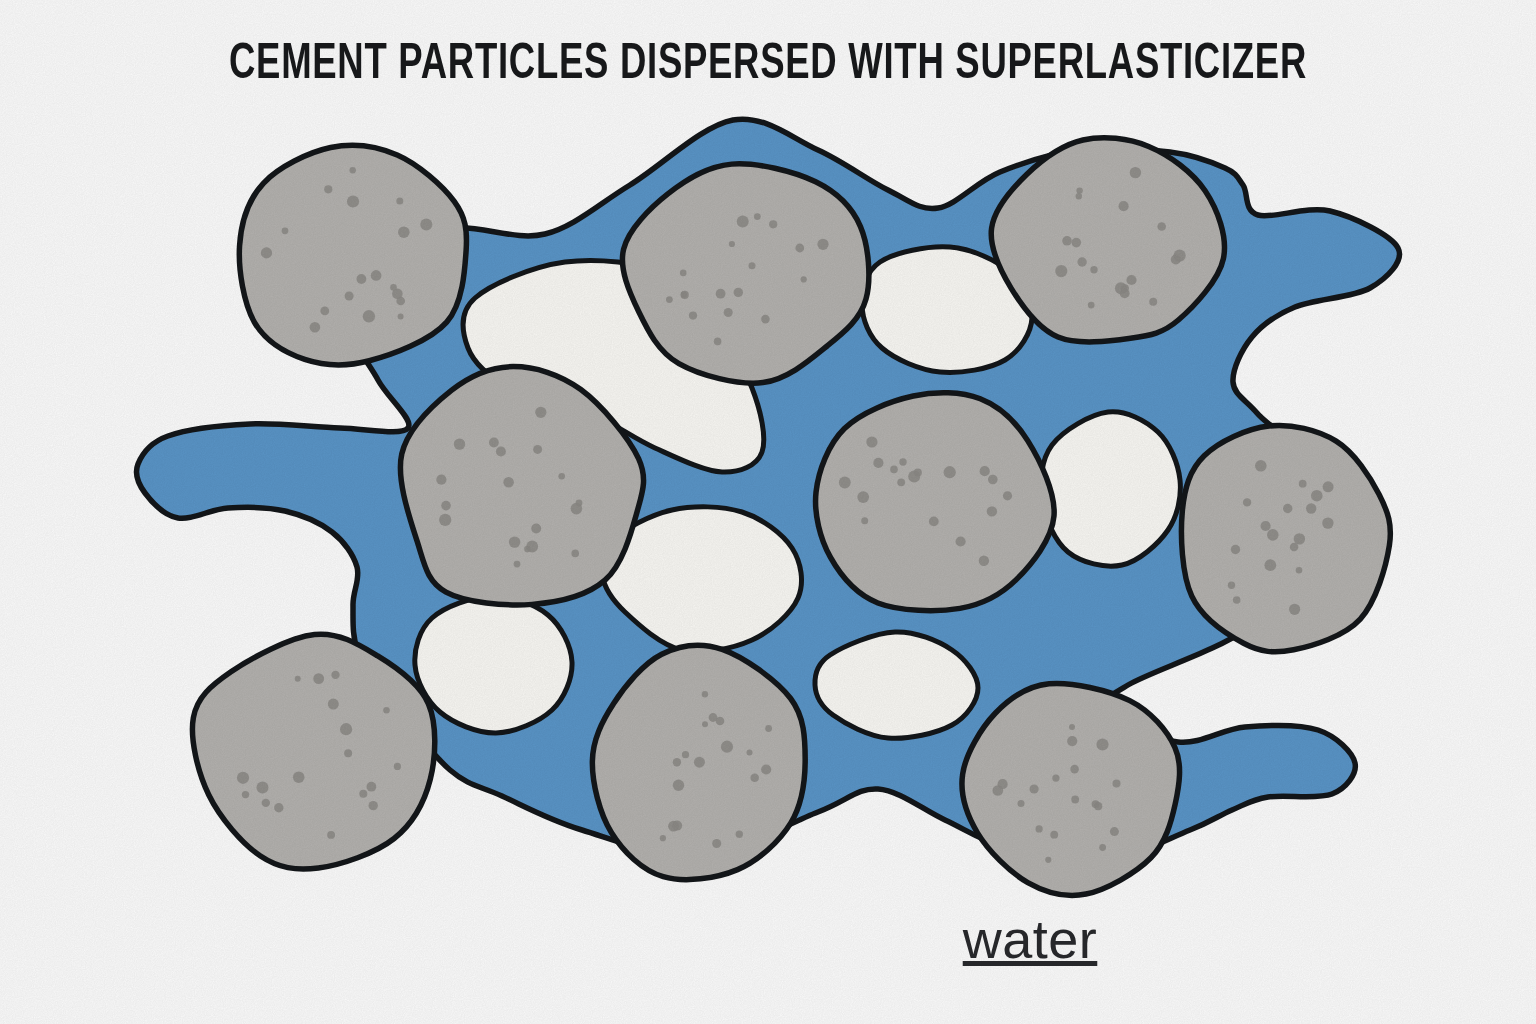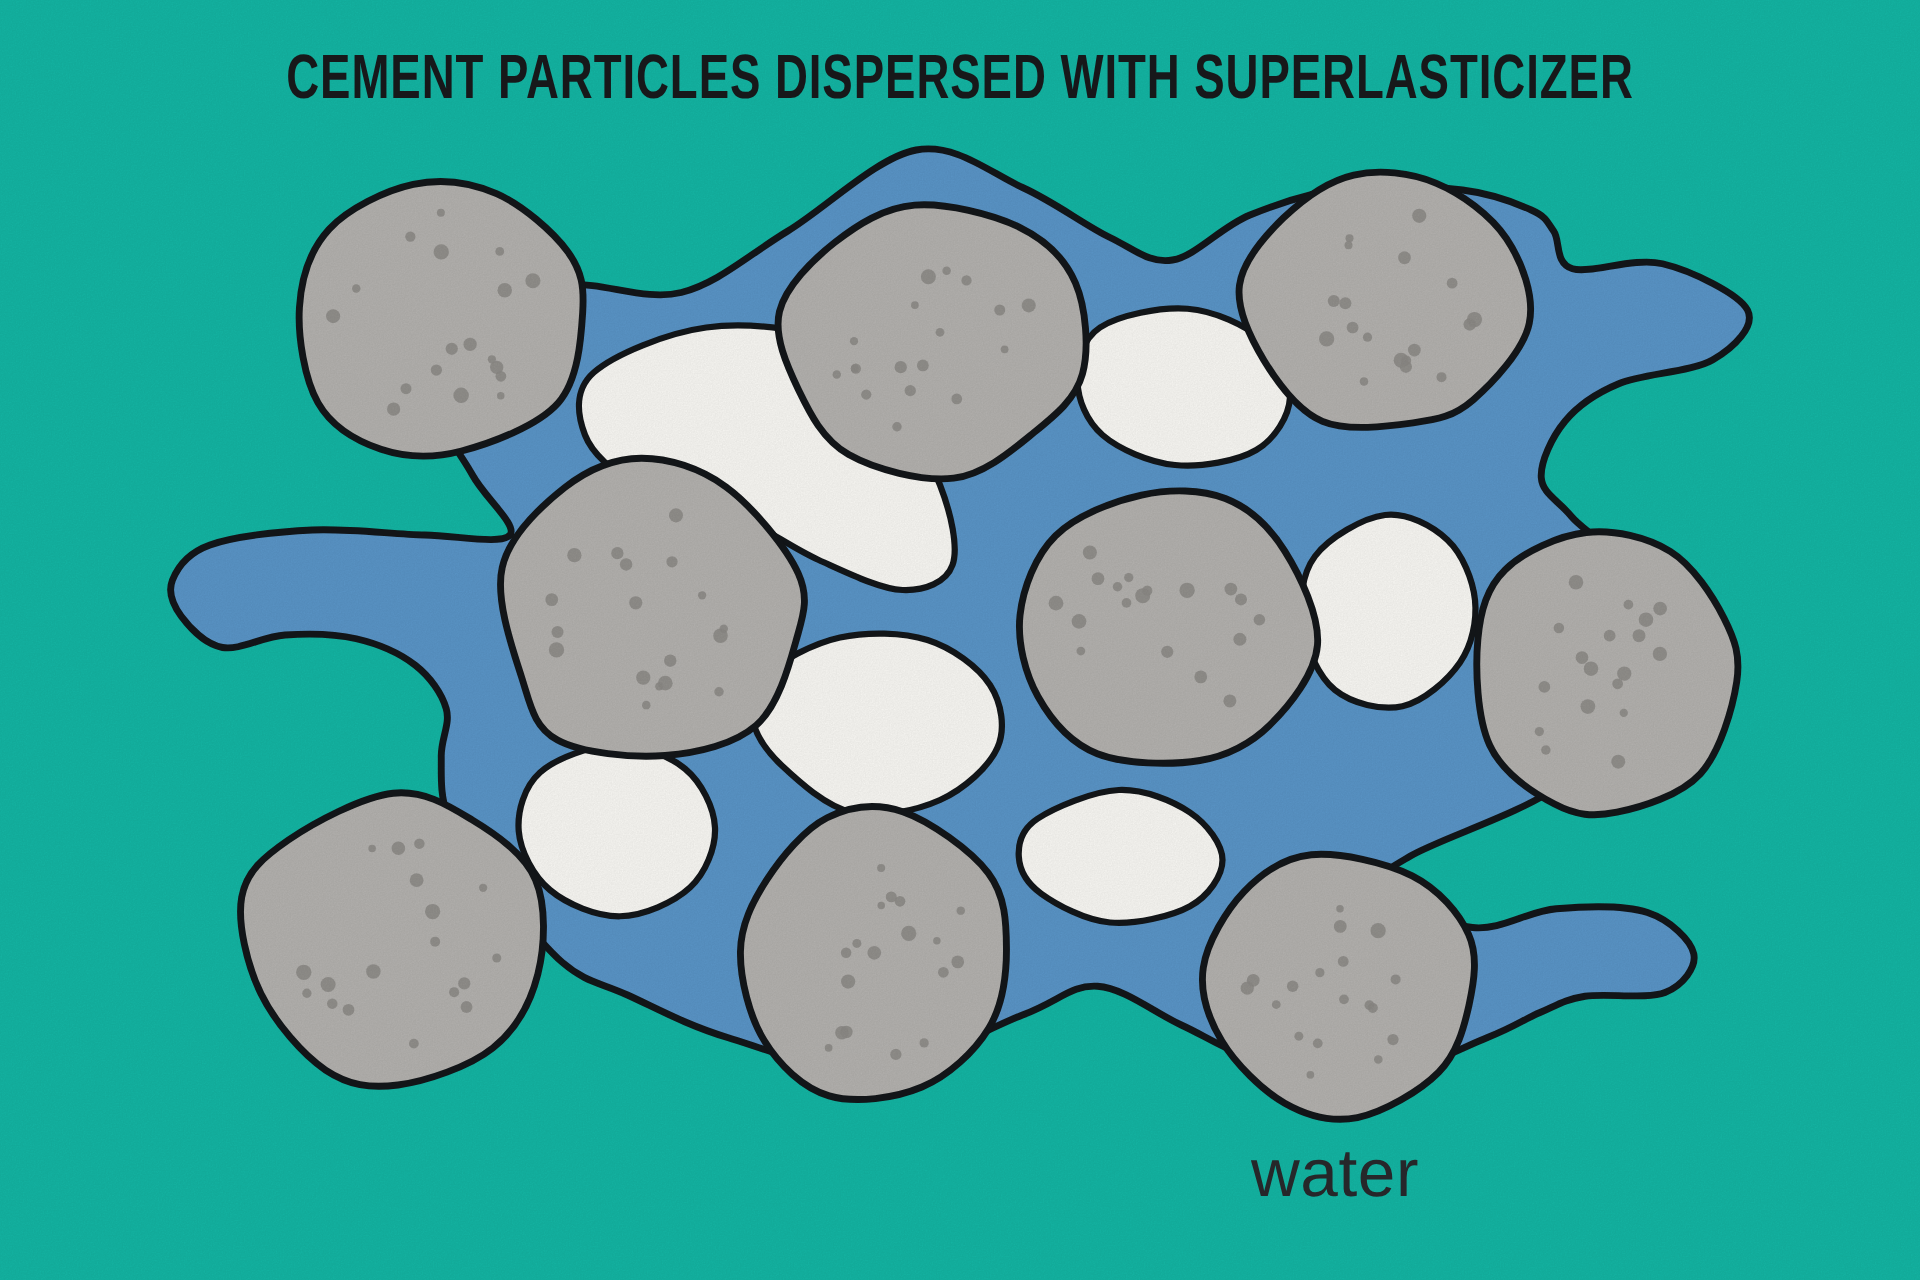--- a/index.html
+++ b/index.html
@@ -26,26 +26,26 @@
     position:absolute;
     top:908px;
     transform:translateX(-50%);
     font-size:54px; font-weight:400;
     letter-spacing:0.5px;
     color:#26272a;
     white-space:nowrap;
     z-index:3;
   }
   .fig-label.cement{left:441px;}
-  .fig-label.water{left:1068px;}
+  .fig-label.water{left:1030px;text-decoration:underline;}
 </style>
 </head>
 <body>
 
-<div class="stage" style="background: #14b8a6;">
+<div class="stage" style="background: #ffffff;">
 
   <div class="title">CEMENT PARTICLES DISPERSED WITH SUPERLASTICIZER</div>
 
   <svg class="diagram-svg" width="1536" height="1024" viewBox="0 0 1536 1024" xmlns="http://www.w3.org/2000/svg">
     <defs>
       <filter id="grain" x="0" y="0" width="100%" height="100%">
         <feTurbulence type="fractalNoise" baseFrequency="0.9" numOctaves="2" stitchTiles="stitch" result="n"></feTurbulence>
         <feColorMatrix in="n" type="matrix" values="0 0 0 0 0  0 0 0 0 0  0 0 0 0 0  0.55 0.55 0.55 0 0"></feColorMatrix>
       </filter>
     </defs>

